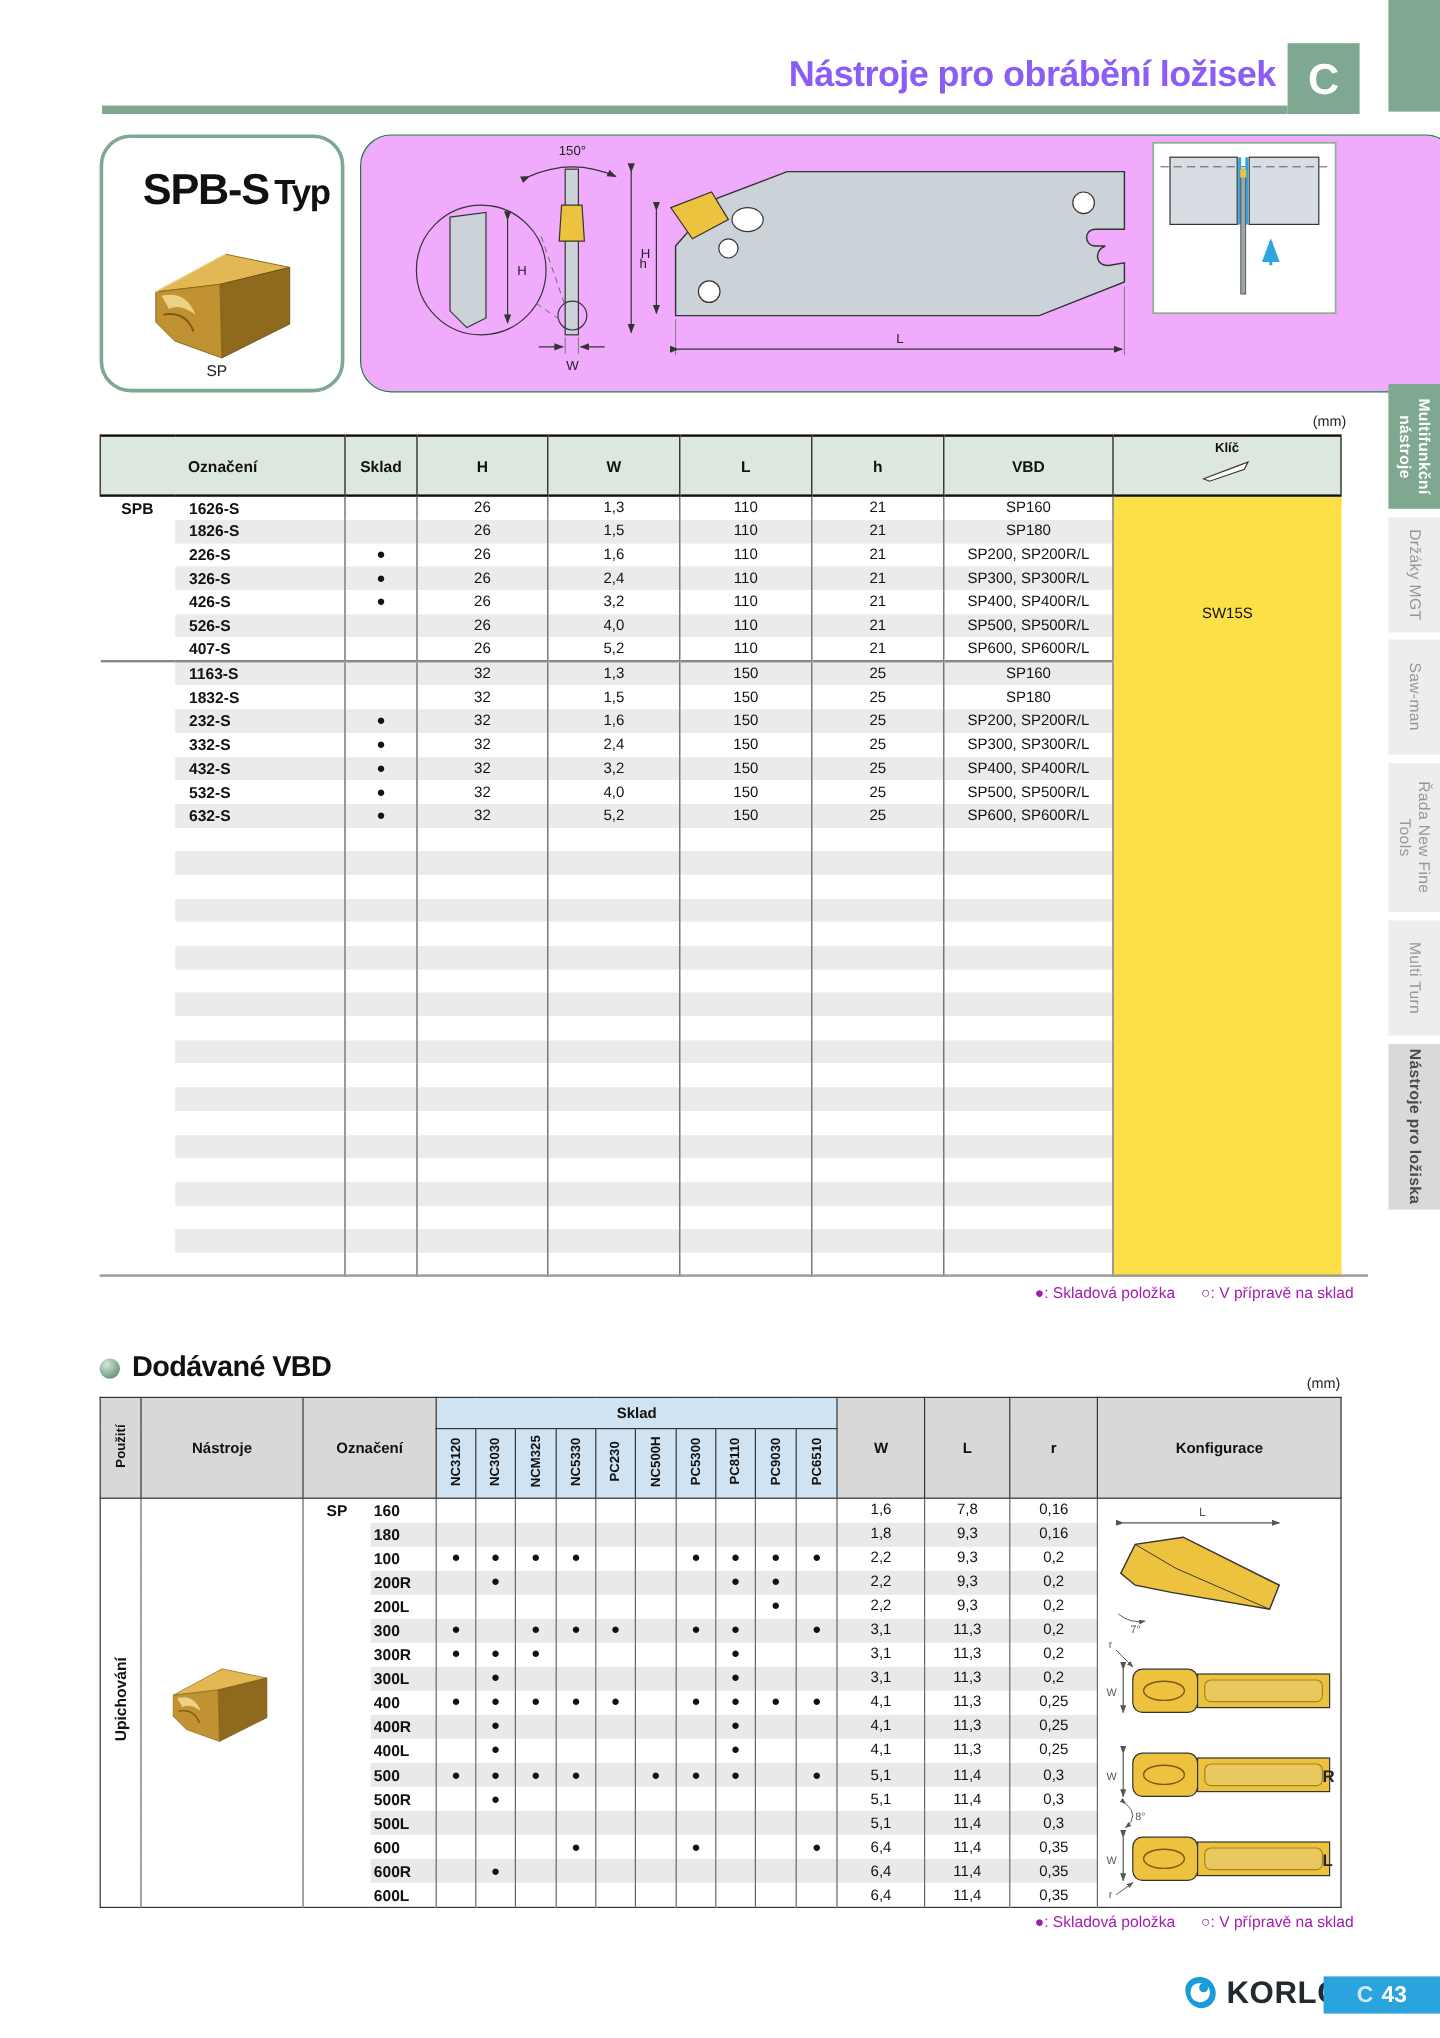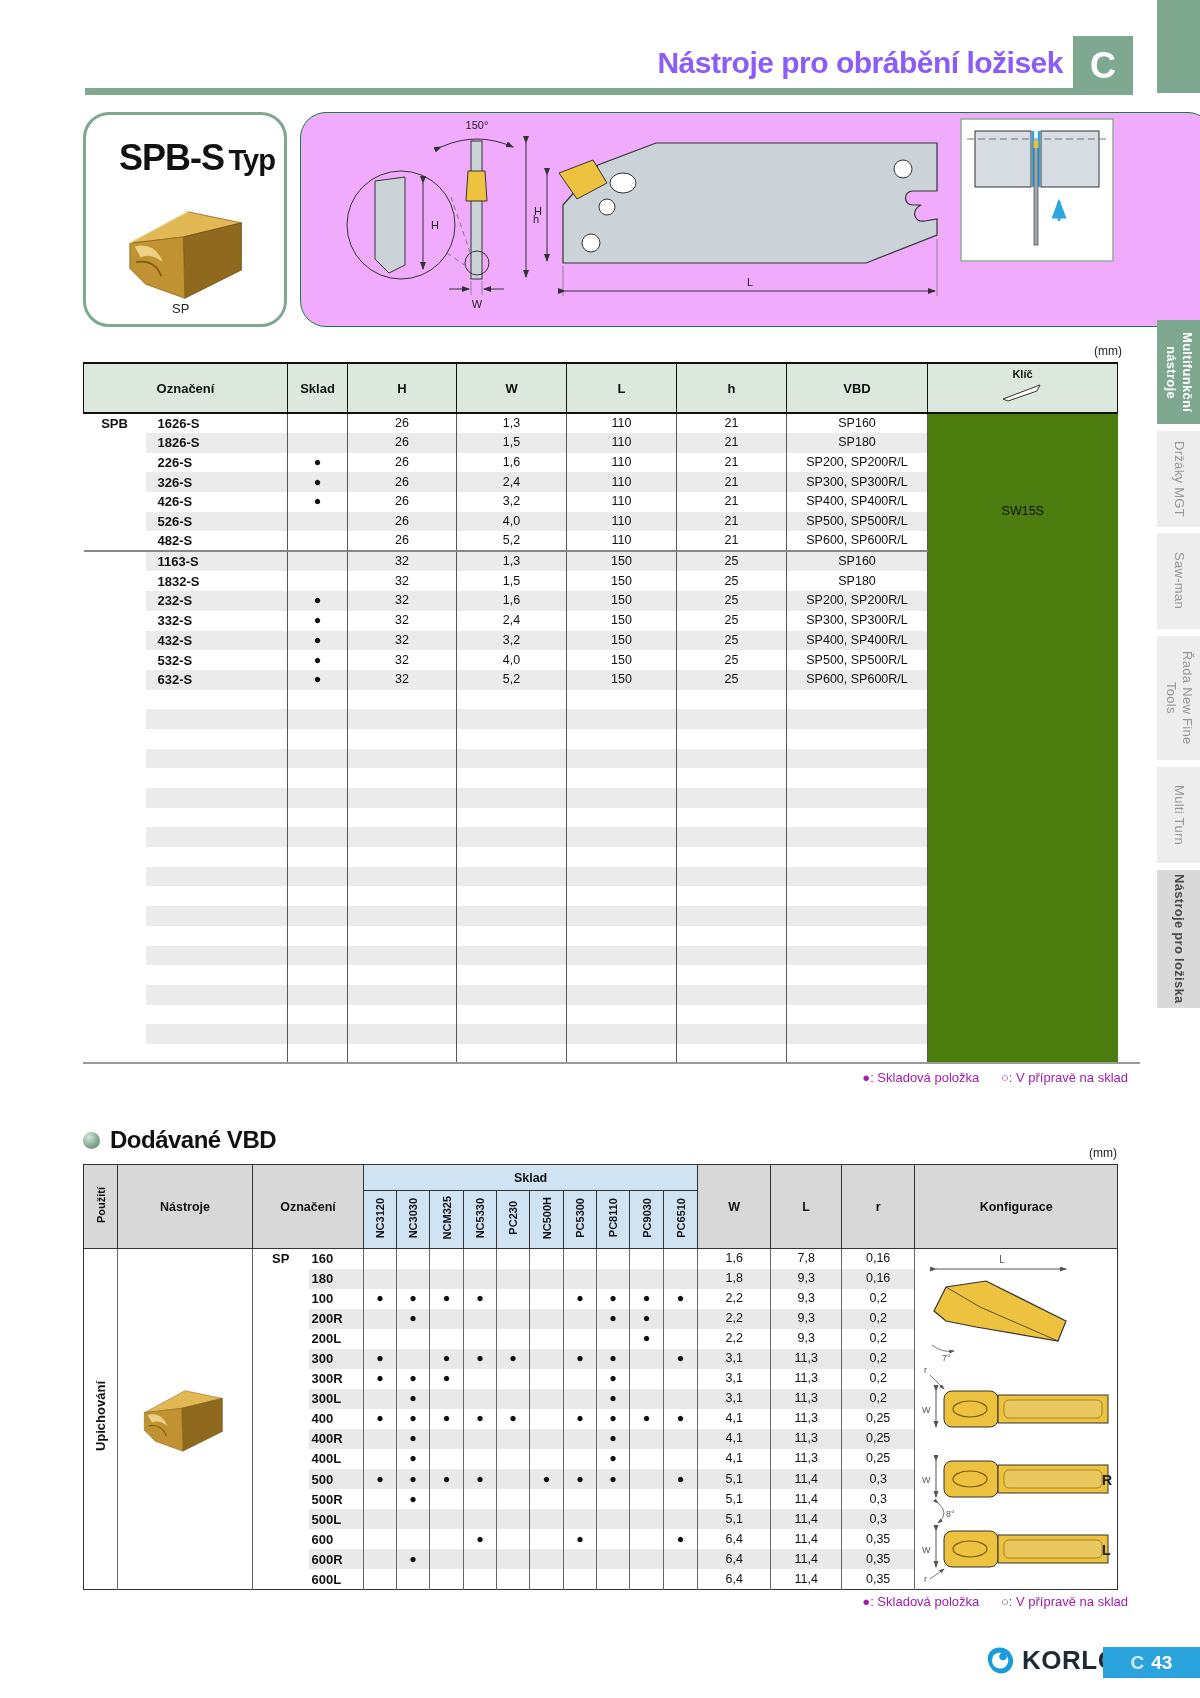--- a/index.html
+++ b/index.html
@@ -43,21 +43,21 @@
   .holder-table thead th.klic-h { font-size:11px; vertical-align:top; padding-top:4px; }
   .holder-table tbody td {
     height:19.7px; padding:0; font-size:12.5px; text-align:center; vertical-align:middle;
     line-height:19px; white-space:nowrap; overflow:hidden;
   }
   .holder-table td.bl { border-left:1px solid #555; }
   .holder-table td.name { text-align:left; padding-left:12px; font-weight:bold; font-size:13px; }
   .holder-table td.prefix { font-weight:bold; font-size:13px; }
   .holder-table tr.stripe td.band { background:#ebebeb; }
   .holder-table tr.group-end td.gb { border-bottom:2px solid #888; }
-  .holder-table td.klic-cell { background:#4d7c0f; vertical-align:top; }
+  .holder-table td.klic-cell { background:#fde047; vertical-align:top; }
   .sw-label { margin-top:88px; text-align:center; font-size:12.5px; }
   .bottom-rule { left:83px; top:1062px; width:1057px; height:2px; background:#9a9a9a; }
 
   .legend { font-size:13px; color:#a21caf; white-space:nowrap; }
   .legend1 { right:72px; top:1070px; }
   .legend2 { right:72px; top:1594px; }
   .legend span { margin-left:18px; }
 
   
   .sec-head { left:83px; top:1126px; display:flex; align-items:center; }
@@ -276,21 +276,21 @@
           <td class="name band gb">526-S</td>
           <td class="bl band gb"></td>
           <td class="bl band gb">26</td>
           <td class="bl band gb">4,0</td>
           <td class="bl band gb">110</td>
           <td class="bl band gb">21</td>
           <td class="bl band gb">SP500, SP500R/L</td>
         </tr>
         <tr class="group-end">
           <td class="prefix gb"></td>
-          <td class="name band gb">482-S</td>
+          <td class="name band gb">407-S</td>
           <td class="bl band gb"></td>
           <td class="bl band gb">26</td>
           <td class="bl band gb">5,2</td>
           <td class="bl band gb">110</td>
           <td class="bl band gb">21</td>
           <td class="bl band gb">SP600, SP600R/L</td>
         </tr>
         <tr class="stripe">
           <td class="prefix gb"></td>
           <td class="name band gb">1163-S</td>

